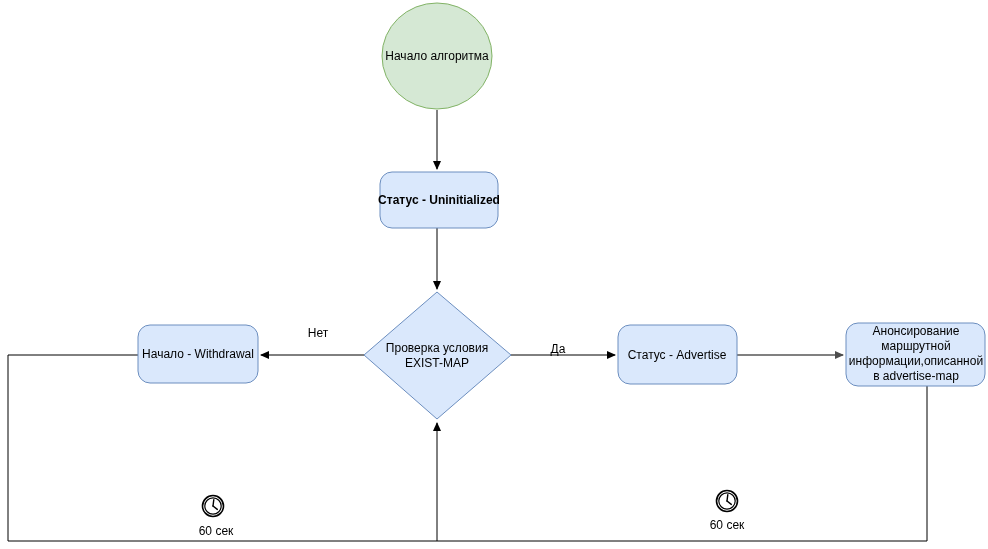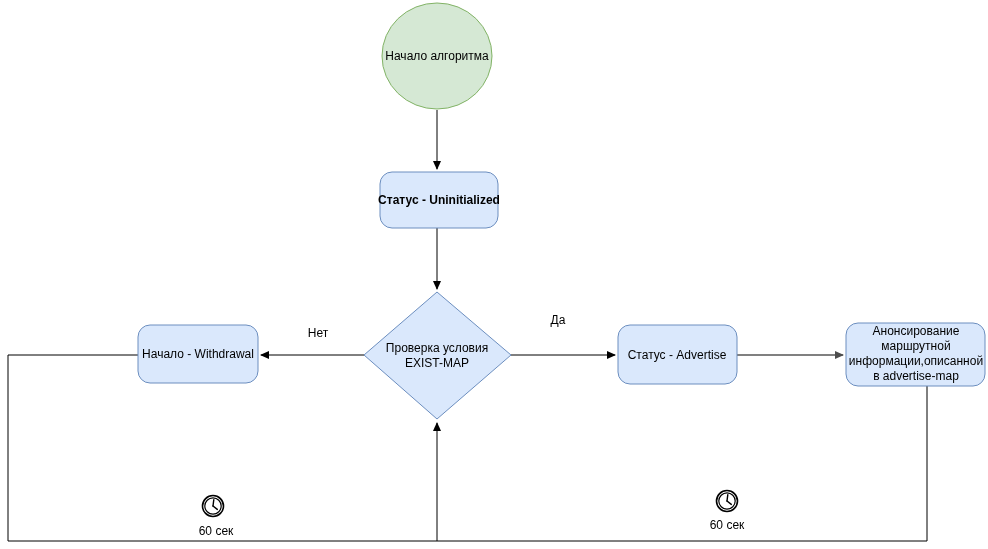--- a/index.html
+++ b/index.html
@@ -86,19 +86,19 @@
 
   <div class="lbl" style="left:677px; top:355px;text-align:right;">Статус - Advertise</div>
 
   <div class="lbl" style="left:916px; top:354px;">Анонсирование
 маршрутной
 информации,описанной
 в advertise-map</div>
 
   <div class="lbl" style="left:318px; top:333px;">Нет</div>
 
-  <div class="lbl" style="left:558px; top:320px;">Да</div>
+  <div class="lbl" style="left:558px; top:349px;">Да</div>
 
   <div class="lbl" style="left:216px; top:531px;">60 сек</div>
 
   <div class="lbl" style="left:727px; top:525px;">60 сек</div>
 
 </div>
 
 </body></html>

